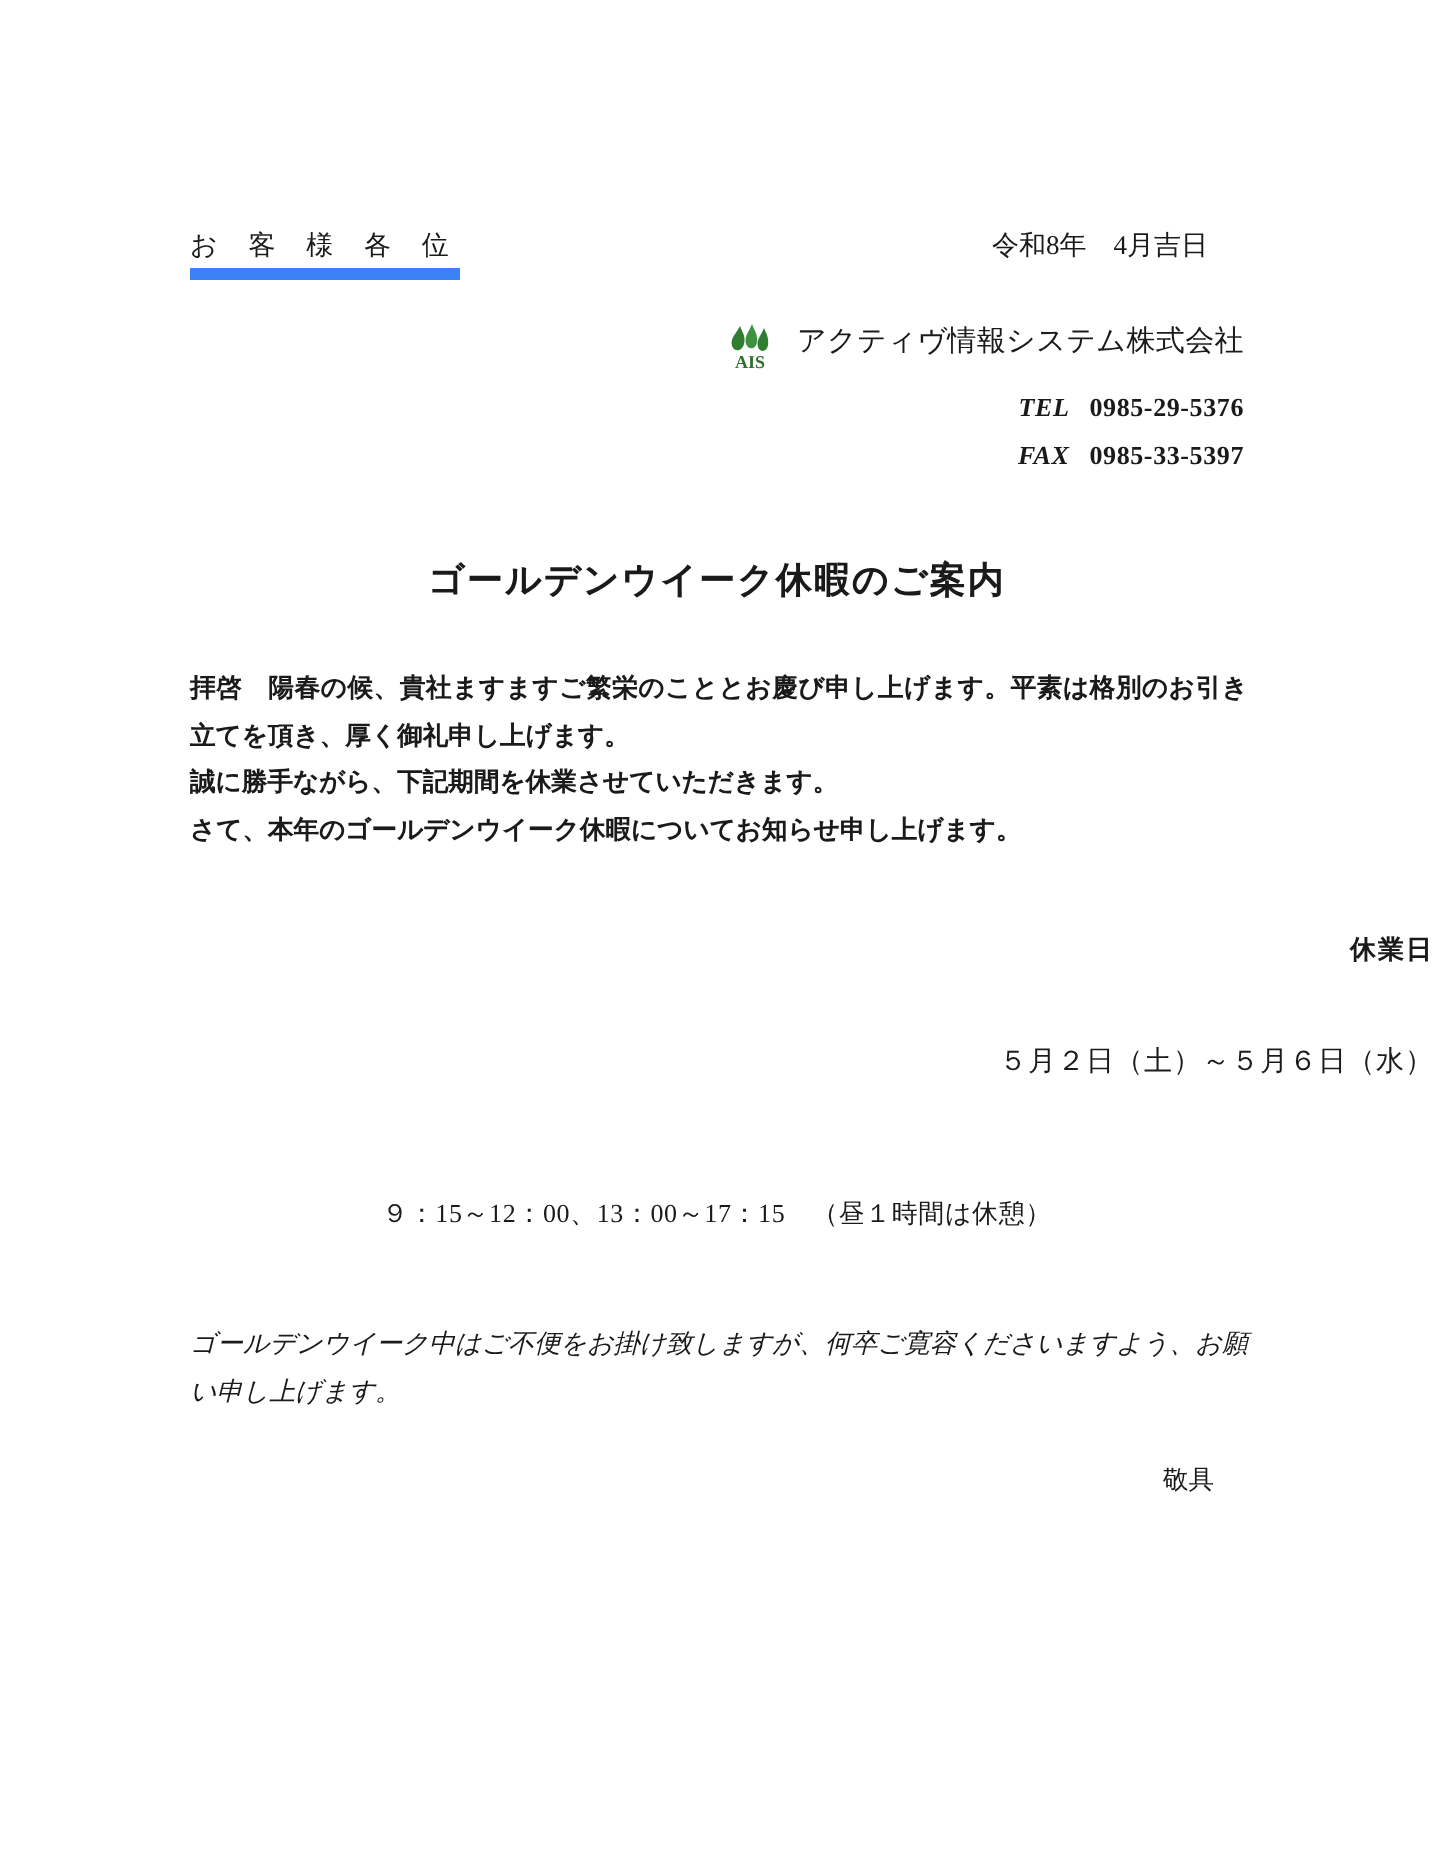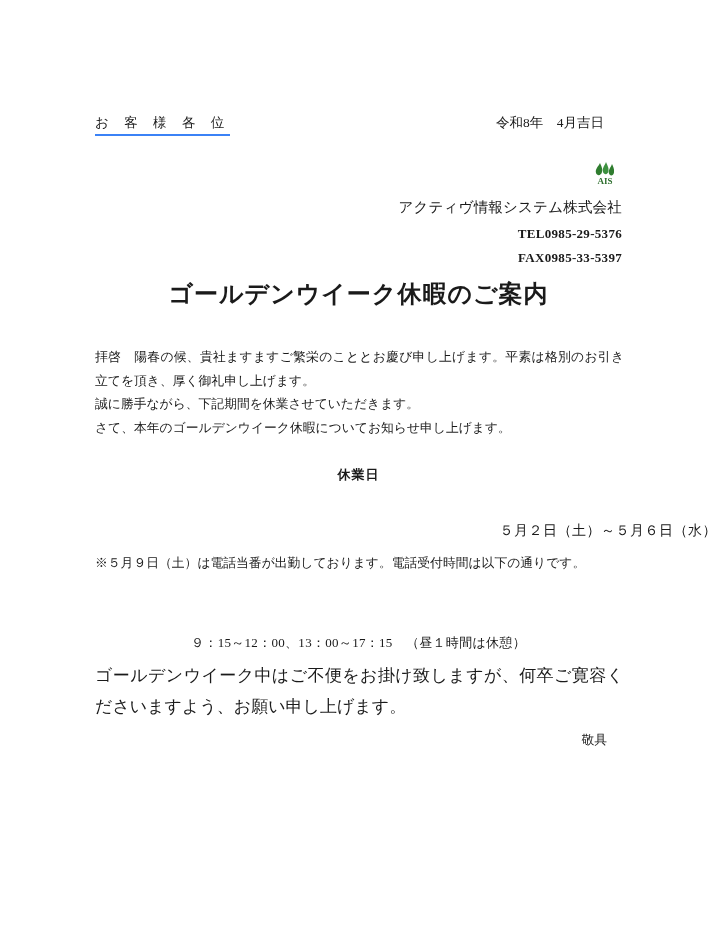--- a/index.html
+++ b/index.html
@@ -29,45 +29,44 @@
     top: 114px;
     left: 95px;
     right: 95px;
     display: flex;
     justify-content: space-between;
     align-items: baseline;
     font-size: 13.5px;
   }
   .addressee {
     letter-spacing: 6px;
-    border-bottom: 2px solid #3b82f6;
+    border-bottom: 6px solid #3b82f6;
     padding-bottom: 2px;
     white-space: nowrap;
   }
   .doc-date {
     font-size: 13.5px;
     white-space: nowrap;
     margin-right: 18px;
   }
 
   
   .company-block {
     position: absolute;
     top: 160px;
     right: 95px;
     text-align: right;
     font-size: 13.5px;
     line-height: 1.65;
   }
   .company-name-line {
     display: flex;
-    align-items: flex-end;
+    align-items: flex-start;
     justify-content: flex-end;
     gap: 6px;
-    flex-direction: column;
   }
   .logo {
     width: 34px;
     height: 30px;
     position: relative;
     display: inline-block;
     vertical-align: middle;
   }
   .logo svg { display: block; }
   .company-name {
@@ -76,52 +75,55 @@
     letter-spacing: 0.2px;
   }
   .tel-line, .fax-line {
     font-weight: bold;
     font-size: 13px;
     letter-spacing: 0.3px;
     margin-top: 3px;
   }
   .tel-label, .fax-label {
     font-family: "Liberation Serif", serif;
+    margin-right: 10px;
+    font-style: italic;
   }
 
   
   .doc-title {
     position: absolute;
     top: 278px;
     left: 0;
     right: 0;
     text-align: center;
-    font-size: 24px;
+    font-size: 18px;
     font-weight: bold;
     letter-spacing: 1px;
   }
 
   
   .body-block {
     position: absolute;
-    top: 346px;
+    top: 333px;
     left: 95px;
     right: 93px;
     font-size: 12.8px;
     line-height: 1.85;
     text-align: justify;
+    font-weight: bold;
   }
   .body-block p { margin: 0; }
 
   .closing-day-label {
     position: absolute;
     top: 466px;
     left: 0;
     right: 0;
-    text-align: center;
+    text-align: right;
     font-size: 13px;
     font-weight: bold;
     letter-spacing: 1px;
   }
   .closing-day-range {
     position: absolute;
     top: 522px;
     left: 0;
     right: 0;
     text-align: right;
@@ -137,30 +139,30 @@
     line-height: 1.85;
   }
   .hours-line {
     position: absolute;
     top: 598px;
     left: 0;
     right: 0;
     text-align: center;
     font-size: 13px;
     letter-spacing: 0.3px;
-    margin-top: 36px;
   }
   .outro-block {
     position: absolute;
     top: 660px;
     left: 95px;
     right: 93px;
-    font-size: 17px;
+    font-size: 13px;
     line-height: 1.85;
     text-align: justify;
+    font-style: italic;
   }
   .outro-block p { margin: 0; }
   .signoff {
     position: absolute;
     top: 732px;
     right: 110px;
     font-size: 12.8px;
   }
 </style>
 </head>
@@ -196,21 +198,20 @@
   <div class="doc-title">ゴールデンウイーク休暇のご案内</div>
 
   <div class="body-block">
     <p>拝啓　陽春の候、貴社ますますご繁栄のこととお慶び申し上げます。平素は格別のお引き立てを頂き、厚く御礼申し上げます。</p>
     <p>誠に勝手ながら、下記期間を休業させていただきます。</p>
     <p>さて、本年のゴールデンウイーク休暇についてお知らせ申し上げます。</p>
   </div>
 
   <div class="closing-day-label">休業日</div>
   <div class="closing-day-range">５月２日（土）～５月６日（水）</div>
-  <div class="note-line">※５月９日（土）は電話当番が出勤しております。電話受付時間は以下の通りです。</div>
   <div class="hours-line">９：15～12：00、13：00～17：15　（昼１時間は休憩）</div>
 
   <div class="outro-block">
     <p>ゴールデンウイーク中はご不便をお掛け致しますが、何卒ご寛容くださいますよう、お願い申し上げます。</p>
   </div>
 
   <div class="signoff">敬具</div>
 
 </div>
 

